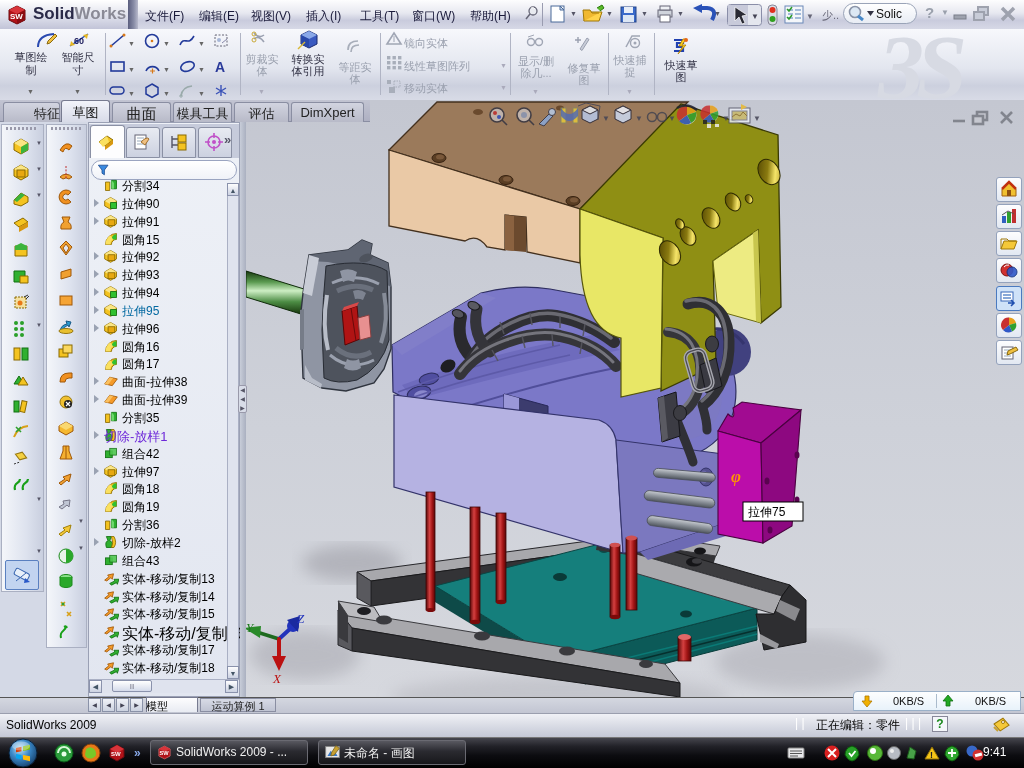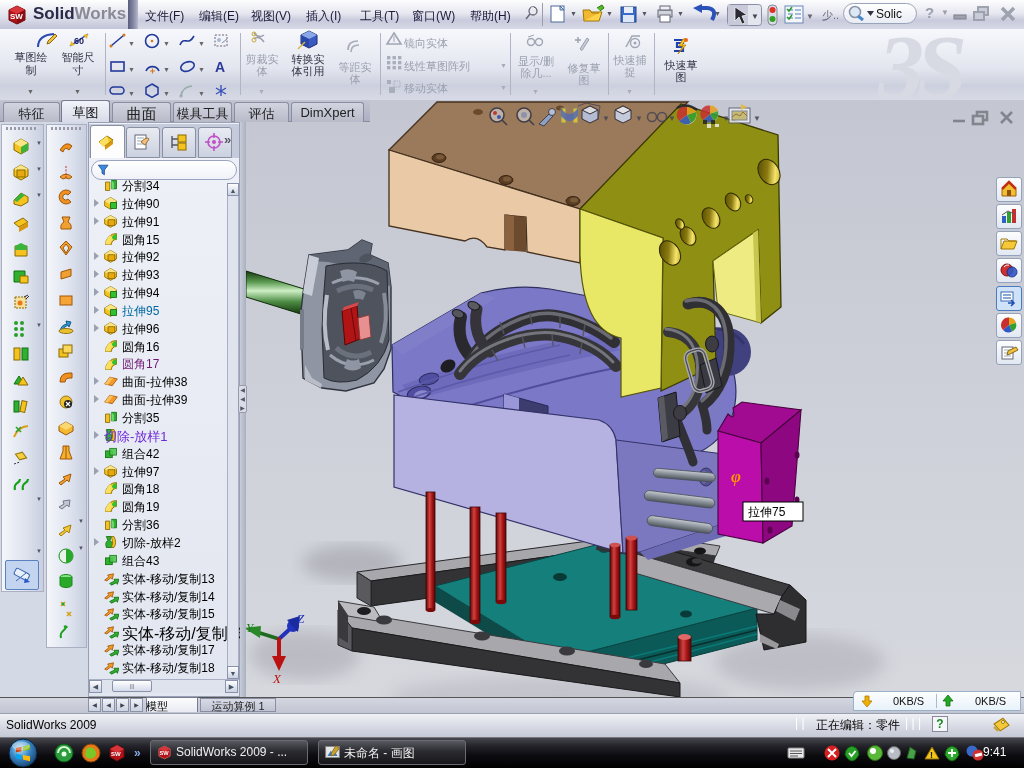--- a/index.html
+++ b/index.html
@@ -272,21 +272,21 @@
       <circle cx="15" cy="3" r="2" fill="#e86818"></circle>
     </svg>
 <div class="tx" style="left:681px;top:58px;font-size:11px;color:#333346;width:0;display:flex;justify-content:center">
       <span style="white-space:nowrap">快速草</span>
     </div>
 <div class="tx" style="left:681px;top:70px;font-size:11px;color:#333346;width:0;display:flex;justify-content:center">
       <span style="white-space:nowrap">图</span>
     </div>
 <div class="abs" style="left:0;top:100px;width:370px;height:22px;background:linear-gradient(#c2c4d2,#aeb0c2);border-bottom:1px solid #8a8ea2;z-index:2"></div>
 <div class="abs" style="left:3px;top:102px;width:57px;height:20px;background:linear-gradient(#d2d4e0,#b8bac8);border:1px solid #8a8ea2;border-bottom:none;border-radius:3px 3px 0 0;z-index:3"></div>
-<div class="tx" style="left:3px;top:105px;font-size:13px;color:#222;z-index:4"><span style="display:inline-block;width:57px;text-align:center">特征</span></div>
+<div class="tx" style="left:3px;top:105px;font-size:13px;color:#222;z-index:4"><span style="display:inline-block;width:57px;text-align:right">特征</span></div>
 <div class="abs" style="left:61px;top:100px;width:49px;height:22px;background:linear-gradient(#f2f4fa,#d8dbe8);border:1px solid #777b90;border-bottom:none;border-radius:3px 3px 0 0;z-index:3"></div>
 <div class="tx" style="left:61px;top:104px;width:49px;text-align:center;font-size:13px;color:#111;z-index:4"><span style="display:inline-block;width:49px;text-align:center">草图</span></div>
 <div class="abs" style="left:112px;top:102px;width:59px;height:20px;background:linear-gradient(#d2d4e0,#b8bac8);border:1px solid #8a8ea2;border-bottom:none;border-radius:3px 3px 0 0;z-index:3"></div>
 <div class="tx" style="left:112px;top:105px;font-size:15px;color:#222;z-index:4"><span style="display:inline-block;width:59px;text-align:center">曲面</span></div>
 <div class="abs" style="left:173px;top:102px;width:59px;height:20px;background:linear-gradient(#d2d4e0,#b8bac8);border:1px solid #8a8ea2;border-bottom:none;border-radius:3px 3px 0 0;z-index:3"></div>
 <div class="tx" style="left:173px;top:105px;font-size:13px;color:#222;z-index:4"><span style="display:inline-block;width:59px;text-align:center">模具工具</span></div>
 <div class="abs" style="left:234px;top:102px;width:55px;height:20px;background:linear-gradient(#d2d4e0,#b8bac8);border:1px solid #8a8ea2;border-bottom:none;border-radius:3px 3px 0 0;z-index:3"></div>
 <div class="tx" style="left:234px;top:105px;font-size:13px;color:#222;z-index:4"><span style="display:inline-block;width:55px;text-align:center">评估</span></div>
 <div class="abs" style="left:291px;top:102px;width:73px;height:20px;background:linear-gradient(#d2d4e0,#b8bac8);border:1px solid #8a8ea2;border-bottom:none;border-radius:3px 3px 0 0;z-index:3"></div>
 <div class="tx" style="left:291px;top:105px;font-size:13px;color:#222;z-index:4"><span style="display:inline-block;width:73px;text-align:center">DimXpert</span></div>
@@ -540,21 +540,21 @@
       <path d="M3,16 a13,13 0 0 1 13,-13 l0,7 a6,6 0 0 0 -6,6 z" fill="#f4c320" stroke="#8a6a00"></path>
       <path d="M10,10 a6,6 0 0 1 6,-6 l0,6 z" fill="#30c030"></path>
       <path d="M3,16 a13,13 0 0 1 6,-11 l3,5 a6,6 0 0 0 -3,6 z" fill="#fae060"></path>
     </svg>
 <div class="tx" style="left:122px;top:339px;font-size:12px;color:#000">圆角16</div>
 <svg class="abs" style="left:103px;top:356px" width="16" height="16" viewBox="0 0 19 19">
       <path d="M3,16 a13,13 0 0 1 13,-13 l0,7 a6,6 0 0 0 -6,6 z" fill="#f4c320" stroke="#8a6a00"></path>
       <path d="M10,10 a6,6 0 0 1 6,-6 l0,6 z" fill="#30c030"></path>
       <path d="M3,16 a13,13 0 0 1 6,-11 l3,5 a6,6 0 0 0 -3,6 z" fill="#fae060"></path>
     </svg>
-<div class="tx" style="left:122px;top:356px;font-size:12px;color:#701a75">圆角17</div>
+<div class="tx" style="left:122px;top:356px;font-size:12px;color:#000000">圆角17</div>
 <div class="abs" style="left:94px;top:377px;width:0;height:0;border-left:5px solid #9aa2b2;border-top:4px solid transparent;border-bottom:4px solid transparent"></div>
 <svg class="abs" style="left:103px;top:373px" width="16" height="16" viewBox="0 0 19 19">
       <path d="M2,13 l6,-8 9,2 -6,8 z" fill="#f59a28" stroke="#a05808"></path>
       <path d="M2,13 l6,-8 4,1 -6,8 z" fill="#fac060"></path>
     </svg>
 <div class="tx" style="left:122px;top:374px;font-size:12px;color:#000">曲面-拉伸38</div>
 <div class="abs" style="left:94px;top:395px;width:0;height:0;border-left:5px solid #9aa2b2;border-top:4px solid transparent;border-bottom:4px solid transparent"></div>
 <svg class="abs" style="left:103px;top:391px" width="16" height="16" viewBox="0 0 19 19">
       <path d="M2,13 l6,-8 9,2 -6,8 z" fill="#f59a28" stroke="#a05808"></path>
       <path d="M2,13 l6,-8 4,1 -6,8 z" fill="#fac060"></path>

